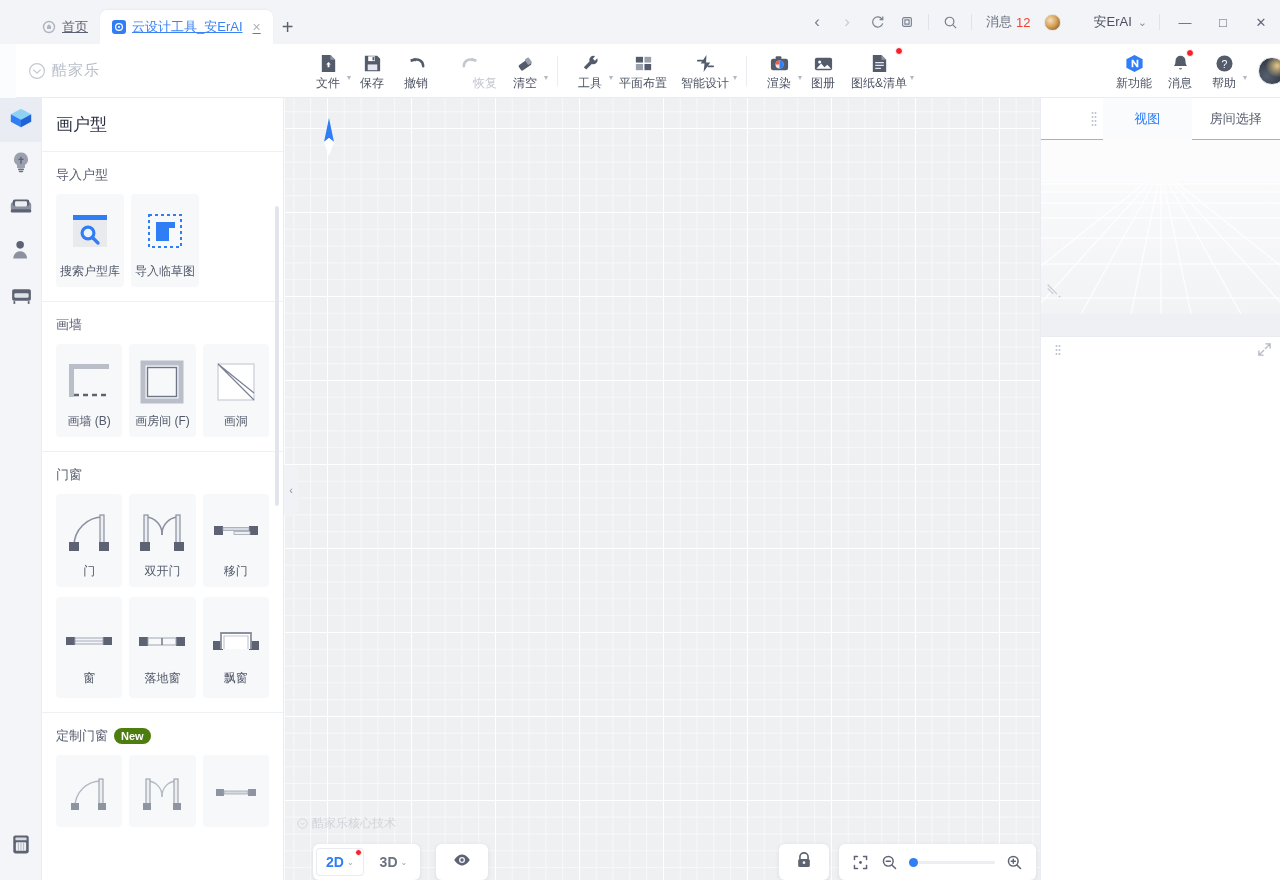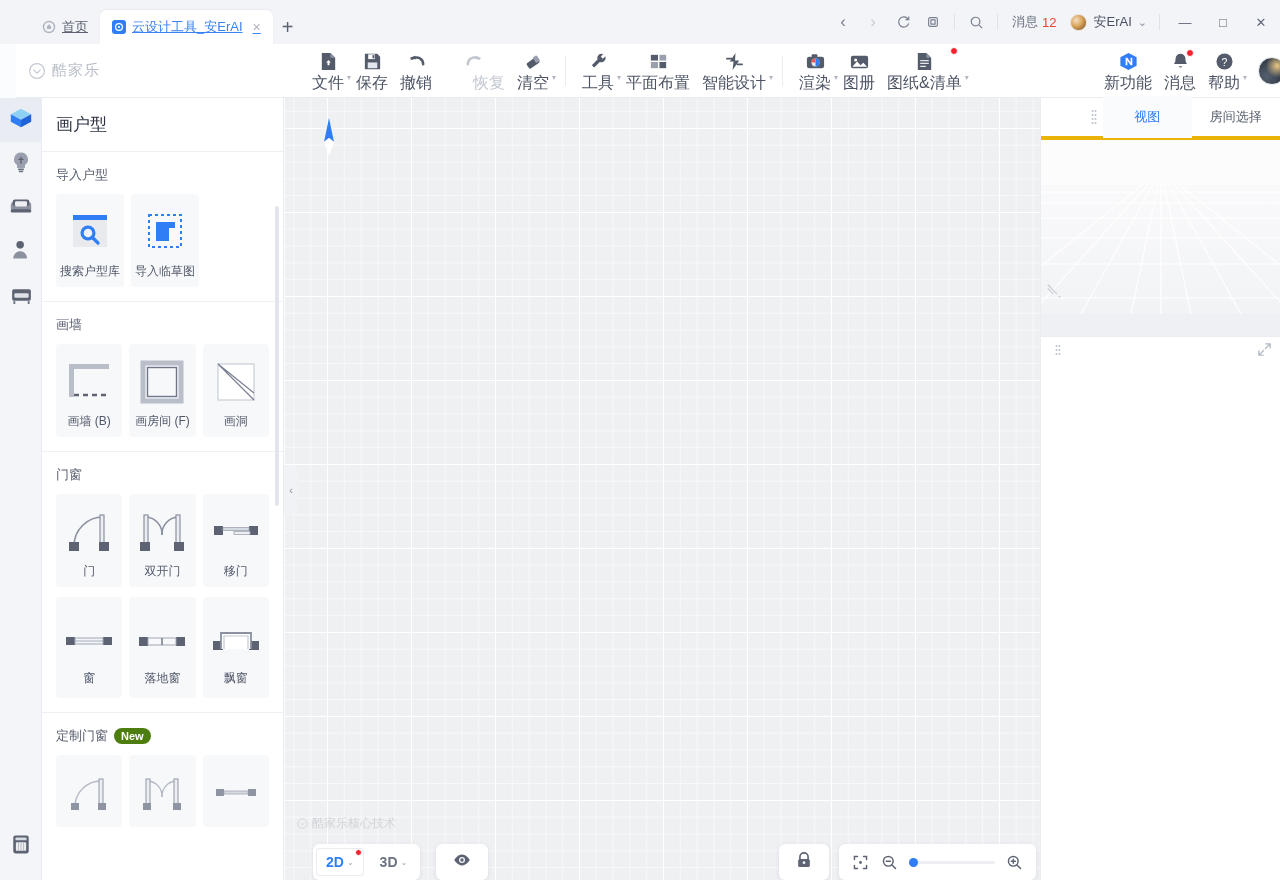--- a/index.html
+++ b/index.html
@@ -47,21 +47,21 @@
     display: flex; align-items: center; gap: 4px; font-size: 13px; color: #6b7180;
     padding: 0 8px; cursor: pointer;
   }
   .msg-pill .cnt { color: #f04134; }
   .userbox { display: flex; align-items: center; gap: 6px; padding: 0 6px; cursor: pointer; }
   .avatar-sm {
     width: 17px; height: 17px; border-radius: 50%;
     background: radial-gradient(circle at 35% 35%, #f3e0c5 0%, #d8a257 45%, #6d4a24 100%);
     border: 1px solid #e8e3da;
   }
-  .uname { font-size: 13px; color: #4a5060; }
+  .uname { font-size: 13px; color: #4a5060; margin-left: 26px; }
   .winbtn {
     width: 38px; height: 44px; display: flex; align-items: center; justify-content: center;
     color: #62687a; cursor: pointer; font-size: 13px;
   }
 
   
   .toolbar {
     position: absolute; top: 44px; left: 16px; width: 1280px; height: 54px;
     background: #ffffff; border-bottom: 1px solid #e9ecf1;
     display: flex; align-items: center;
@@ -72,21 +72,21 @@
   }
   .brand-txt { font-size: 15px; color: #b9bec9; letter-spacing: 1px; }
   .tool-group { display: flex; align-items: flex-start; height: 54px; }
   .tool-item {
     position: relative; display: flex; flex-direction: column; align-items: center;
     justify-content: center; min-width: 44px; height: 54px; padding: 0 6px;
     cursor: pointer;
   }
   .tool-item.wide { min-width: 62px; }
   .tool-ic { height: 22px; display: flex; align-items: flex-end; margin-bottom: 3px; }
-  .tool-lb { font-size: 16px; color: #4d5465; line-height: 1; white-space: nowrap; }
+  .tool-lb { font-size: 12px; color: #4d5465; line-height: 1; white-space: nowrap; }
   .tool-item.disabled .tool-lb { color: #c3c7d0; margin-left: 29px; }
   .caret { position: absolute; right: -1px; bottom: 16px; color: #b2b7c1; font-size: 8px; }
   .vsep { width: 1px; height: 30px; background: #e9ecf1; margin: 0 10px; align-self: center; }
   .reddot {
     position: absolute; width: 8px; height: 8px; border-radius: 50%;
     background: #f5222d; border: 1.5px solid #fff;
   }
   .toolbar-right {
     margin-left: auto; display: flex; align-items: center; height: 54px; padding-right: 10px;
   }
@@ -204,21 +204,21 @@
     background: #2f7ef5; cursor: pointer;
   }
 
   
   .rpanel {
     position: absolute; top: 98px; left: 1040px; width: 240px; height: 782px;
     background: #f7f8fa; border-left: 1px solid #e9ecf1;
   }
   .rtabs {
     height: 42px; background: #ffffff; display: flex; align-items: center;
-    border-bottom: 4px solid #eab308;
+    border-bottom: 1px solid #eab308;
     padding-left: 44px;
   }
   .grip {
     width: 18px; height: 42px; display: flex; align-items: center; justify-content: center;
     cursor: grab;
   }
   .rtab {
     flex: 1; height: 42px; display: flex; align-items: center; justify-content: center;
     font-size: 13px; color: #555c6c; cursor: pointer;
   }

